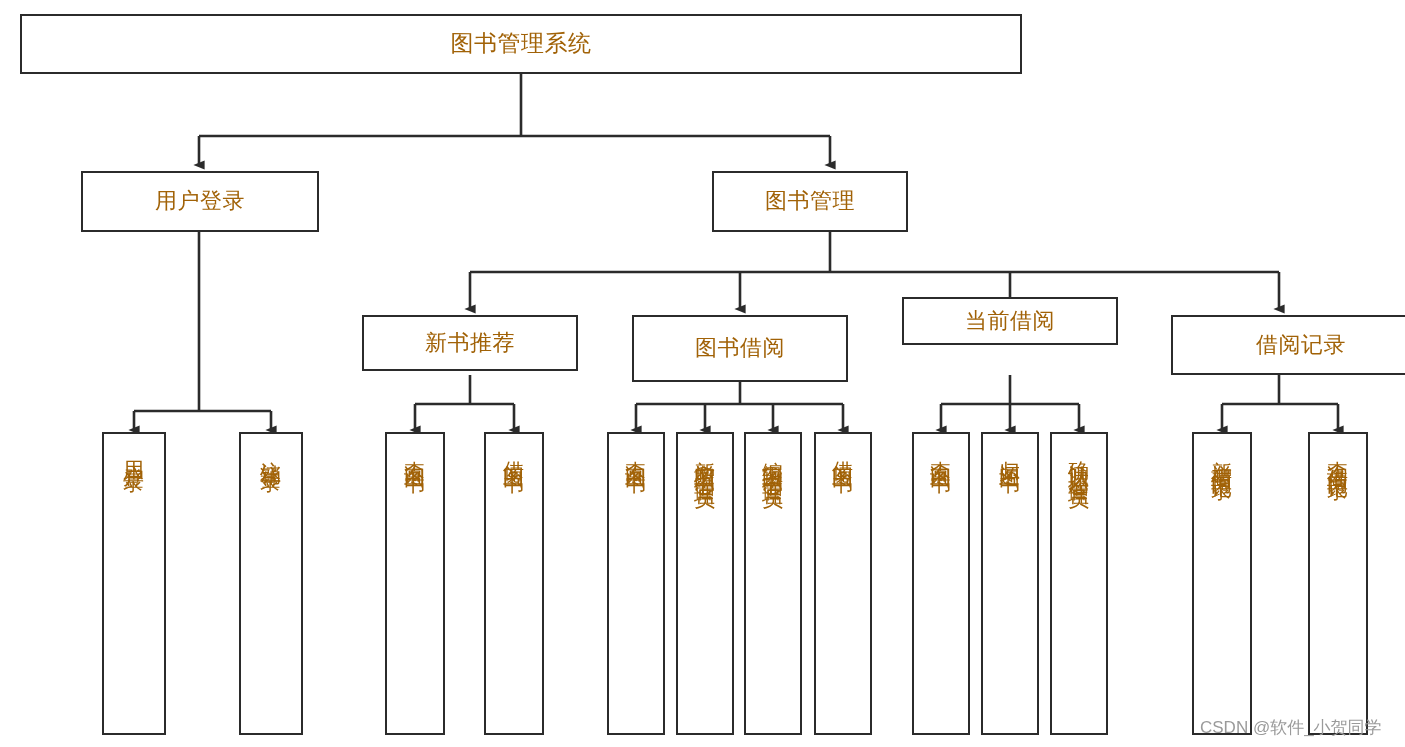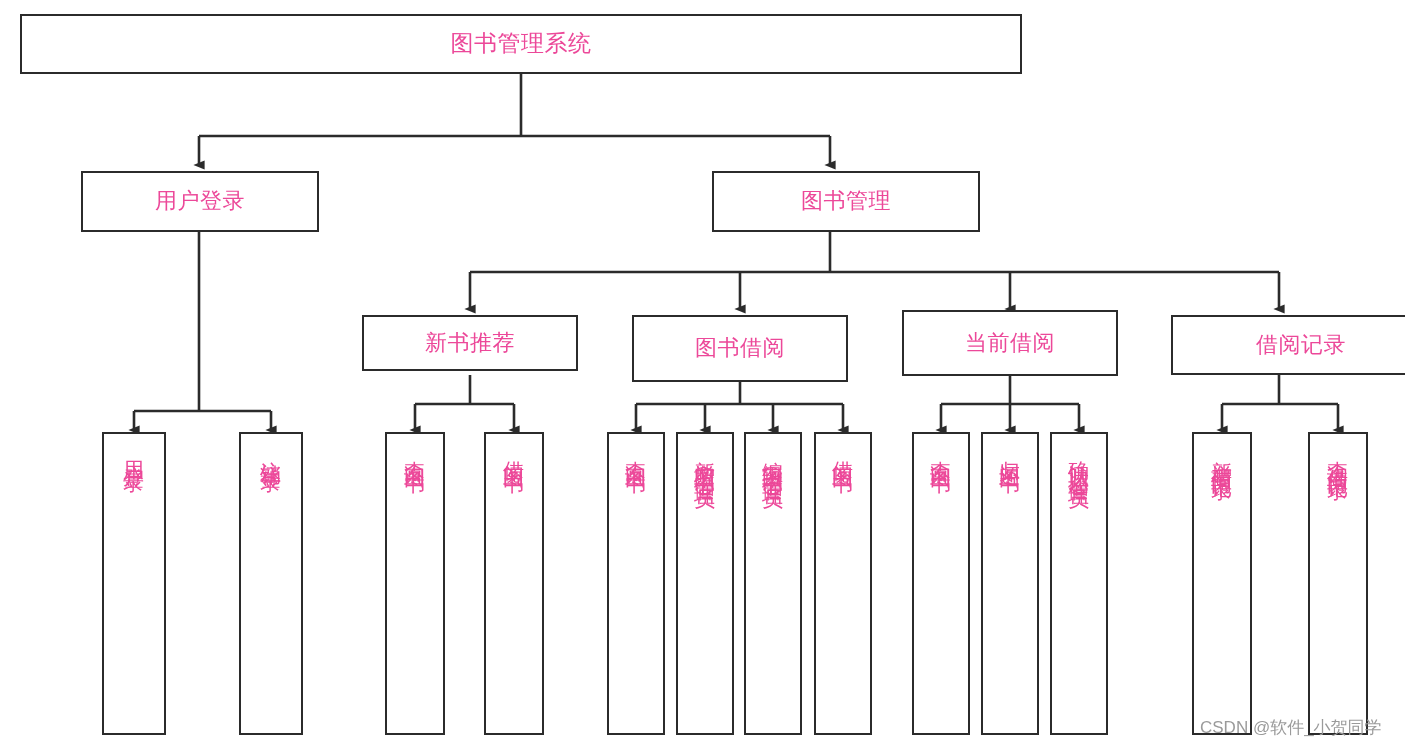--- a/index.html
+++ b/index.html
@@ -34,21 +34,21 @@
     border: 2px solid #2b2b2b;
     display: flex;
     align-items: center;
     justify-content: center;
     z-index: 2;
   }
   .node-label {
     font-size: 22px;
     line-height: 1.12;
     letter-spacing: 0.5px;
-    color: #ec4899;
+    color: #a16207;
     white-space: nowrap;
     text-align: center;
     user-select: none;
   }
   
   .node.horizontal .node-label {
     writing-mode: horizontal-tb;
   }
   
   .node.vertical {
@@ -141,33 +141,33 @@
   </svg>
 
   <div class="node horizontal root" style="left:20px; top:14px; width:1002px; height:60px;">
     <span class="node-label">图书管理系统</span>
   </div>
 
   <div class="node horizontal" style="left:81px; top:171px; width:238px; height:61px;">
     <span class="node-label">用户登录</span>
   </div>
 
-  <div class="node horizontal" style="left:712px; top:171px; width:268px; height:61px;justify-content:center;">
+  <div class="node horizontal" style="left:712px; top:171px; width:196px; height:61px;justify-content:center;">
     <span class="node-label">图书管理</span>
   </div>
 
   <div class="node horizontal" style="left:362px; top:315px; width:216px; height:56px;">
     <span class="node-label">新书推荐</span>
   </div>
 
   <div class="node horizontal" style="left:632px; top:315px; width:216px; height:67px;">
     <span class="node-label">图书借阅</span>
   </div>
 
-  <div class="node horizontal" style="left:902px; top:310px; width:216px; height:66px;">
+  <div class="node horizontal" style="left:902px; top:297px; width:216px; height:48px;">
     <span class="node-label">当前借阅</span>
   </div>
 
   <div class="node horizontal" style="left:1171px; top:315px; width:260px; height:60px;">
     <span class="node-label">借阅记录</span>
   </div>
 
   <div class="node vertical" style="left:102px; top:432px; width:64px; height:303px;">
     <span class="node-label">用户登录</span>
   </div>

